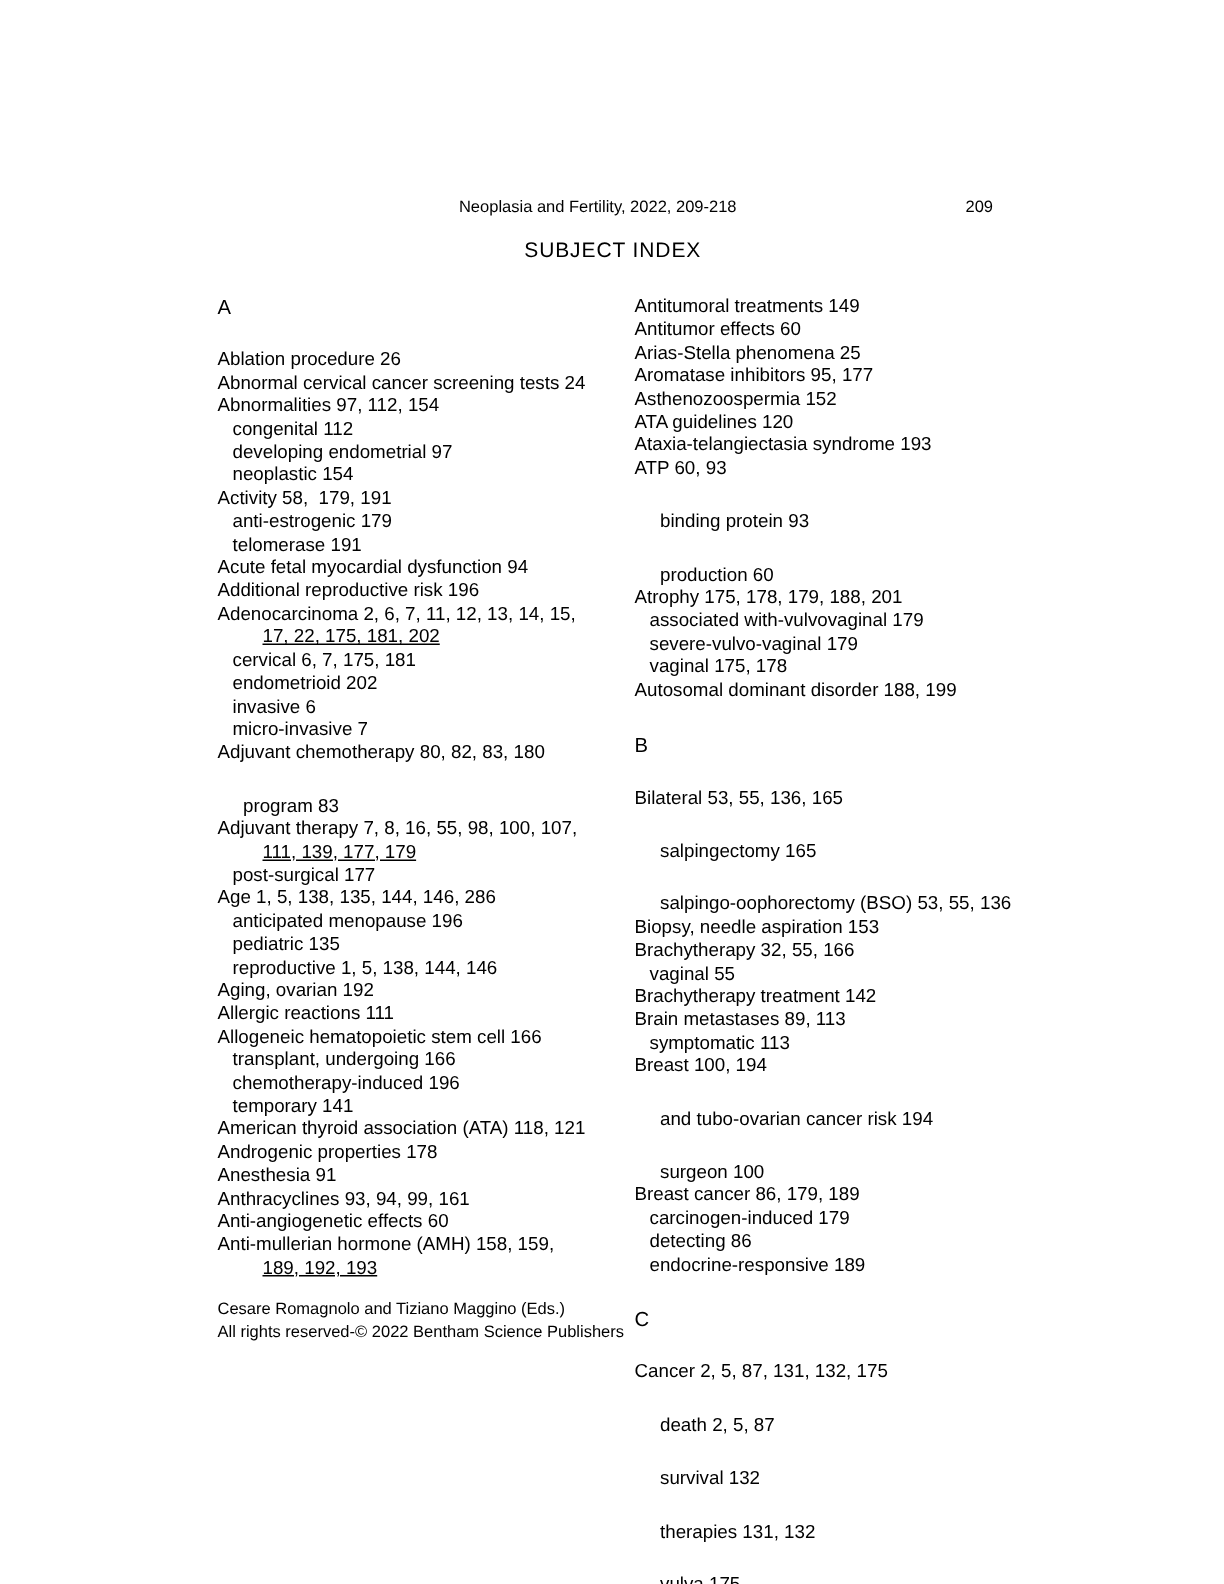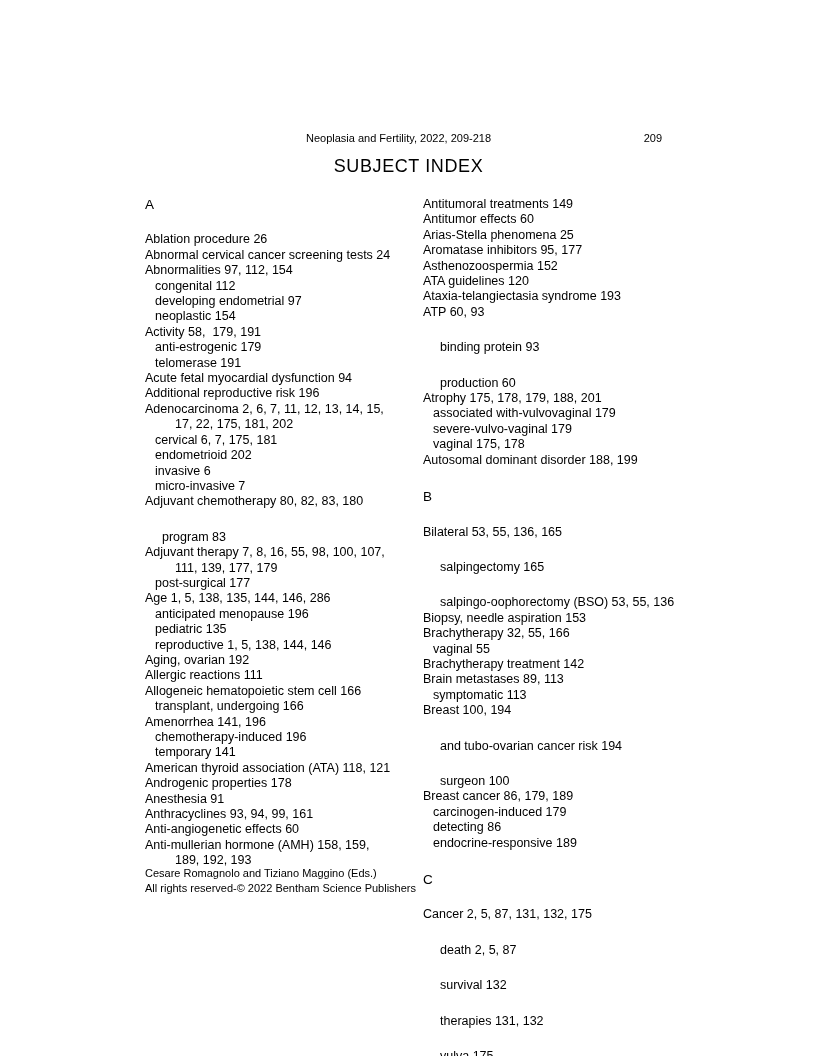--- a/index.html
+++ b/index.html
@@ -28,21 +28,21 @@
     position: absolute;
     right: 0;
     top: 0;
   }
   .page-title {
     position: absolute;
     top: 156px;
     left: 145px;
     width: 527px;
     text-align: center;
-    font-size: 18px;
+    font-size: 14px;
     line-height: 20px;
     letter-spacing: 0.6px;
   }
   .index-columns {
     position: absolute;
     top: 197px;
     left: 145px;
     width: 546px;
     display: flex;
     gap: 16px;
@@ -53,21 +53,21 @@
   .index-column.left  { width: 262px; }
   .index-column.right { width: 268px; }
   .line {
     font-size: 12.5px;
     line-height: 15.4px;
     white-space: pre-wrap;
   }
   .ind-0 { padding-left: 0; }
   .ind-1 { padding-left: 10px; }
   .ind-2 { padding-left: 17px; margin-top: 20px; }
-  .ind-3 { padding-left: 30px; }
+  .ind-3 { padding-left: 30px; text-decoration: underline; }
   .sec-heading {
     font-size: 13.5px;
     line-height: 15.4px;
     margin: 0 0 20px 0;
   }
   .sec-heading.spaced {
     margin-top: 21px;
   }
   .page-footer {
     position: absolute;
@@ -115,21 +115,20 @@
       <div class="line ind-3">111, 139, 177, 179</div>
       <div class="line ind-1">post-surgical 177</div>
       <div class="line ind-0">Age 1, 5, 138, 135, 144, 146, 286</div>
       <div class="line ind-1">anticipated menopause 196</div>
       <div class="line ind-1">pediatric 135</div>
       <div class="line ind-1">reproductive 1, 5, 138, 144, 146</div>
       <div class="line ind-0">Aging, ovarian 192</div>
       <div class="line ind-0">Allergic reactions 111</div>
       <div class="line ind-0">Allogeneic hematopoietic stem cell 166</div>
       <div class="line ind-1">transplant, undergoing 166</div>
-      <div class="line ind-0">Amenorrhea 141, 196</div>
       <div class="line ind-1">chemotherapy-induced 196</div>
       <div class="line ind-1">temporary 141</div>
       <div class="line ind-0">American thyroid association (ATA) 118, 121</div>
       <div class="line ind-0">Androgenic properties 178</div>
       <div class="line ind-0">Anesthesia 91</div>
       <div class="line ind-0">Anthracyclines 93, 94, 99, 161</div>
       <div class="line ind-0">Anti-angiogenetic effects 60</div>
       <div class="line ind-0">Anti-mullerian hormone (AMH) 158, 159,</div>
       <div class="line ind-3">189, 192, 193</div>
     </div>

